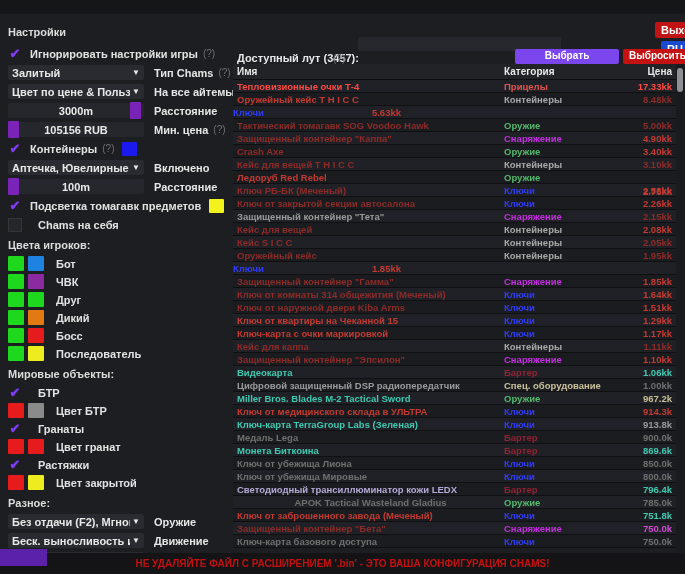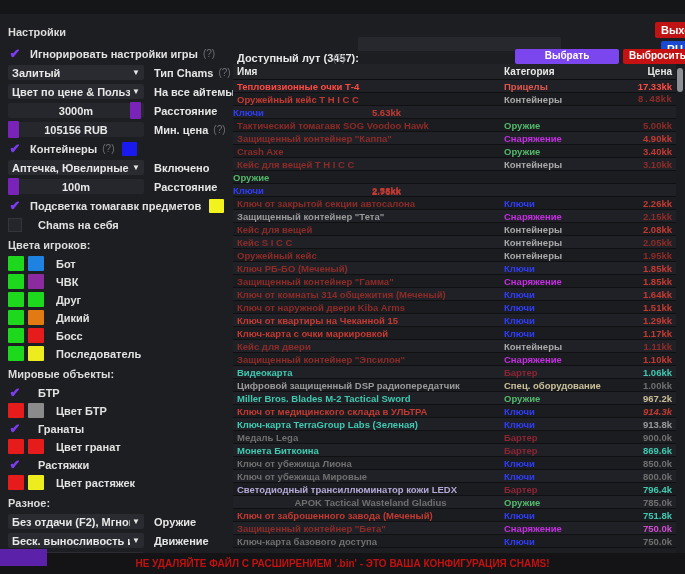--- a/index.html
+++ b/index.html
@@ -193,21 +193,21 @@
           <span class="swatch" style="background: rgb(230, 28, 28);"></span>
           <span class="lbl">Цвет гранат</span>
         </div>
         <div class="pcrow">
           <span class="chk">✔</span>
           <span class="lbl">Растяжки</span>
         </div>
         <div class="pcrow">
           <span class="swatch" style="background: rgb(230, 28, 28);"></span>
           <span class="swatch" style="background: rgb(236, 236, 30);"></span>
-          <span class="lbl">Цвет растяжек</span>
+          <span class="lbl">Цвет закрытой</span>
         </div>
       </div>
 
     <div class="sec-title">Разное:</div>
     <div id="misc-dropdowns">
         <div class="row">
           <div class="dd">
             <span class="val">Без отдачи (F2), Мгновенное п</span>
             <span class="car">▼</span>
           </div>
@@ -254,21 +254,21 @@
     </div>
     <div id="tbody">
         <div class="trow">
           <span class="c-name" style="color: rgb(255, 74, 66);">Тепловизионные очки Т-4</span>
           <span class="c-cat" style="color: rgb(224, 86, 78);">Прицелы</span>
           <span class="c-price" style="color: rgb(255, 74, 66);">17.33kk</span>
         </div>
         <div class="trow">
           <span class="c-name" style="color: rgb(194, 58, 50);">Оружейный кейс Т Н I С С</span>
           <span class="c-cat" style="color: rgb(168, 168, 168);">Контейнеры</span>
-          <span class="c-price" style="color: rgb(140, 43, 40); font-family: Liberation Mono, monospace;">8.48kk</span>
+          <span class="c-price" style="color: rgb(140, 43, 40);">8.48kk</span>
         </div>
         <div class="trow">
           <span class="c-cat" style="color: rgb(47, 60, 245);">Ключи</span>
           <span class="c-price" style="color: rgb(194, 58, 50);">5.63kk</span>
         </div>
         <div class="trow">
           <span class="c-name" style="color: rgb(140, 43, 40);">Тактический томагавк SOG Voodoo Hawk</span>
           <span class="c-cat" style="color: rgb(83, 184, 106);">Оружие</span>
           <span class="c-price" style="color: rgb(140, 43, 40);">5.00kk</span>
         </div>
@@ -281,24 +281,26 @@
           <span class="c-name" style="color: rgb(140, 43, 40);">Crash Axe</span>
           <span class="c-cat" style="color: rgb(83, 184, 106);">Оружие</span>
           <span class="c-price" style="color: rgb(194, 58, 50);">3.40kk</span>
         </div>
         <div class="trow">
           <span class="c-name" style="color: rgb(140, 43, 40);">Кейс для вещей Т Н I С С</span>
           <span class="c-cat" style="color: rgb(168, 168, 168);">Контейнеры</span>
           <span class="c-price" style="color: rgb(140, 43, 40);">3.10kk</span>
         </div>
         <div class="trow">
+          <span class="c-name" style="color: rgb(194, 58, 50);">Ледоруб Red Rebel</span>
           <span class="c-cat" style="color: rgb(83, 184, 106);">Оружие</span>
           <span class="c-price" style="color: rgb(194, 58, 50); margin-top: 28px;">2.75kk</span>
         </div>
         <div class="trow">
+          <span class="c-name" style="color: rgb(140, 43, 40);">Ключ РБ-БК (Меченый)</span>
           <span class="c-cat" style="color: rgb(47, 60, 245);">Ключи</span>
           <span class="c-price" style="color: rgb(194, 58, 50);">2.58kk</span>
         </div>
         <div class="trow">
           <span class="c-name" style="color: rgb(140, 43, 40);">Ключ от закрытой секции автосалона</span>
           <span class="c-cat" style="color: rgb(47, 60, 245);">Ключи</span>
           <span class="c-price" style="color: rgb(194, 58, 50);">2.26kk</span>
         </div>
         <div class="trow">
           <span class="c-name" style="color: rgb(154, 154, 154);">Защищенный контейнер "Тета"</span>
@@ -314,21 +316,20 @@
           <span class="c-name" style="color: rgb(140, 43, 40);">Кейс S I C C</span>
           <span class="c-cat" style="color: rgb(168, 168, 168);">Контейнеры</span>
           <span class="c-price" style="color: rgb(140, 43, 40);">2.05kk</span>
         </div>
         <div class="trow">
           <span class="c-name" style="color: rgb(140, 43, 40);">Оружейный кейс</span>
           <span class="c-cat" style="color: rgb(168, 168, 168);">Контейнеры</span>
           <span class="c-price" style="color: rgb(140, 43, 40);">1.95kk</span>
         </div>
         <div class="trow">
-          <span class="c-name" style="color: rgb(140, 43, 40);">Ключ РБ-БО (Меченый)</span>
           <span class="c-cat" style="color: rgb(47, 60, 245);">Ключи</span>
           <span class="c-price" style="color: rgb(194, 58, 50);">1.85kk</span>
         </div>
         <div class="trow">
           <span class="c-name" style="color: rgb(140, 43, 40);">Защищенный контейнер "Гамма"</span>
           <span class="c-cat" style="color: rgb(196, 46, 224);">Снаряжение</span>
           <span class="c-price" style="color: rgb(194, 58, 50);">1.85kk</span>
         </div>
         <div class="trow">
           <span class="c-name" style="color: rgb(140, 43, 40);">Ключ от комнаты 314 общежития (Меченый)</span>
@@ -344,21 +345,21 @@
           <span class="c-name" style="color: rgb(194, 58, 50);">Ключ от квартиры на Чеканной 15</span>
           <span class="c-cat" style="color: rgb(47, 60, 245);">Ключи</span>
           <span class="c-price" style="color: rgb(194, 58, 50);">1.29kk</span>
         </div>
         <div class="trow">
           <span class="c-name" style="color: rgb(194, 58, 50);">Ключ-карта с очки маркировкой</span>
           <span class="c-cat" style="color: rgb(47, 60, 245);">Ключи</span>
           <span class="c-price" style="color: rgb(194, 58, 50);">1.17kk</span>
         </div>
         <div class="trow">
-          <span class="c-name" style="color: rgb(140, 43, 40);">Кейс для двери</span>
+          <span class="c-name" style="color: rgb(140, 43, 40);">Кейс для каппа</span>
           <span class="c-cat" style="color: rgb(168, 168, 168);">Контейнеры</span>
           <span class="c-price" style="color: rgb(140, 43, 40);">1.11kk</span>
         </div>
         <div class="trow">
           <span class="c-name" style="color: rgb(140, 43, 40);">Защищенный контейнер "Эпсилон"</span>
           <span class="c-cat" style="color: rgb(196, 46, 224);">Снаряжение</span>
           <span class="c-price" style="color: rgb(194, 58, 50);">1.10kk</span>
         </div>
         <div class="trow">
           <span class="c-name" style="color: rgb(63, 201, 176);">Видеокарта</span>
@@ -371,21 +372,21 @@
           <span class="c-price" style="color: rgb(111, 111, 111);">1.00kk</span>
         </div>
         <div class="trow">
           <span class="c-name" style="color: rgb(63, 201, 176);">Miller Bros. Blades M-2 Tactical Sword</span>
           <span class="c-cat" style="color: rgb(83, 184, 106);">Оружие</span>
           <span class="c-price" style="color: rgb(201, 191, 150);">967.2k</span>
         </div>
         <div class="trow">
           <span class="c-name" style="color: rgb(194, 58, 50);">Ключ от медицинского склада в УЛЬТРА</span>
           <span class="c-cat" style="color: rgb(47, 60, 245);">Ключи</span>
-          <span class="c-price" style="color: rgb(194, 58, 50); font-style: italic;">914.3k</span>
+          <span class="c-price" style="color: rgb(194, 58, 50);">914.3k</span>
         </div>
         <div class="trow">
           <span class="c-name" style="color: rgb(63, 201, 176);">Ключ-карта TerraGroup Labs (Зеленая)</span>
           <span class="c-cat" style="color: rgb(47, 60, 245);">Ключи</span>
           <span class="c-price" style="color: rgb(154, 154, 154);">913.8k</span>
         </div>
         <div class="trow">
           <span class="c-name" style="color: rgb(111, 111, 111);">Медаль Lega</span>
           <span class="c-cat" style="color: rgb(142, 36, 51);">Бартер</span>
           <span class="c-price" style="color: rgb(111, 111, 111);">900.0k</span>

